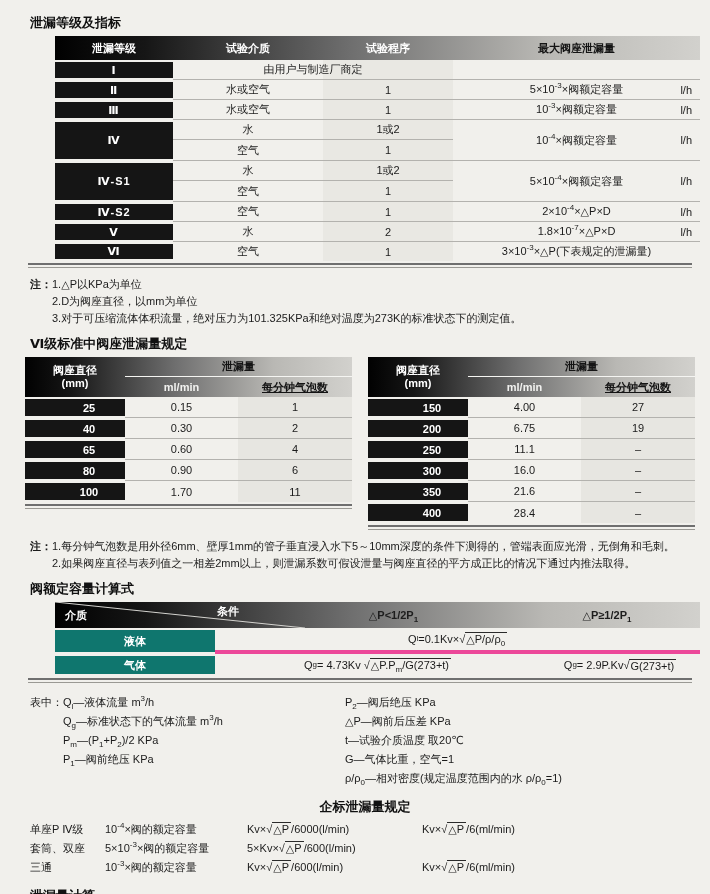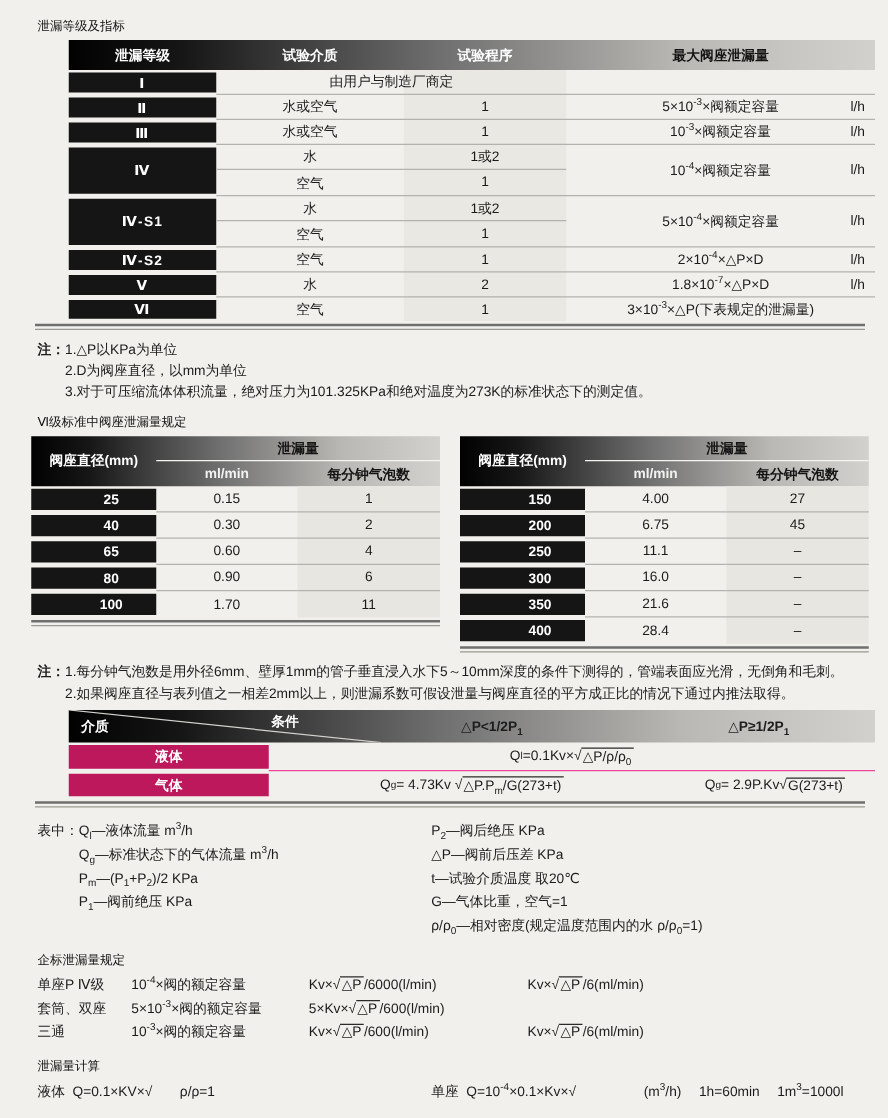--- a/index.html
+++ b/index.html
@@ -6,21 +6,21 @@
   body{
     width:710px;height:894px;
     background:#f1f0ec;
     font-family:"Liberation Sans","DejaVu Sans",sans-serif;
     font-size:11px;color:#1b1b1b;
     position:relative;overflow:hidden;
   }
   .page{padding:6px 10px 0 0;}
   sup,sub{font-size:8px;line-height:0;}
   .ol{border-top:1px solid #2a2a2a;padding:0 2px 0 1px;}
-  .sec-title{font-weight:normal;font-size:10px;margin:8px 0 4px 30px;color:#111;}
+  .sec-title{font-weight:bold;font-size:13px;margin:8px 0 4px 30px;color:#111;}
 
   
   .dbl{border-top:2px solid #6f6f6f;border-bottom:1px solid #9a9994;height:2px;}
   .grad{background:linear-gradient(90deg,#010101 0%,#161616 14%,#6f6f6f 46%,#b9b8b4 76%,#d2d1cd 100%);}
 
   
   .t1{position:relative;margin:4px 10px 0 55px;width:645px;}
   .t1 .shade{position:absolute;left:268px;top:0;width:130px;height:100%;background:#e9e8e3;z-index:0;}
   .t1 .hd{position:relative;z-index:2;display:grid;grid-template-columns:118px 150px 130px 1fr;height:24px;align-items:center;text-align:center;font-weight:bold;}
   .t1 .hd .w{color:#fff;}
@@ -34,24 +34,24 @@
   .cell{display:flex;align-items:center;justify-content:center;min-height:19px;}
   .rest.dual .sub{border-bottom:1px solid #b3b2ae;}
   .rest.dual .leak{grid-column:3;grid-row:1/3;}
   .leak{position:relative;}
   .leak .unit{position:absolute;right:8px;top:50%;transform:translateY(-50%);}
 
   
   .vwrap{display:flex;margin-left:25px;gap:16px;}
   .vt{width:327px;}
   .vt .hd{display:grid;grid-template-columns:100px 113px 114px;grid-template-rows:20px 20px;font-weight:bold;}
-  .vt .dia{grid-row:1/3;grid-column:1;color:#fff;display:flex;flex-direction:row;align-items:center;justify-content:center;line-height:13px;}
+  .vt .dia{grid-row:1/3;grid-column:1;color:#fff;display:flex;flex-direction:column;align-items:center;justify-content:center;line-height:13px;}
   .vt .lk{grid-column:2/4;color:#141414;border-bottom:1px solid #f5f5f2;display:flex;align-items:center;justify-content:center;}
   .vt .ml{color:#f2f2f0;display:flex;align-items:center;justify-content:center;}
-  .vt .bub{color:#141414;display:flex;align-items:center;justify-content:center;}
+  .vt .bub{color:#141414;display:flex;align-items:center;justify-content:center;text-decoration:underline;}
   .vt .body{position:relative;}
   .vt .vshade{position:absolute;left:213px;top:0;width:114px;height:100%;background:#e7e6e1;z-index:0;}
   .vrow{position:relative;z-index:1;display:grid;grid-template-columns:100px 113px 114px;height:21px;}
   .vrow .vd{background:#151515;color:#fff;font-weight:bold;display:flex;align-items:center;justify-content:center;margin:2px 0;padding-left:28px;}
   .vrow .vc{display:flex;align-items:center;justify-content:center;border-bottom:1px solid #b3b2ae;}
   .vrow:last-child .vc{border-bottom:none;}
 
   
   .note{display:flex;margin:8px 0 0 30px;line-height:17px;}
   .note .pre{font-weight:bold;flex:0 0 auto;}
@@ -59,22 +59,22 @@
 
   
   .ft{margin:4px 10px 0 55px;width:645px;}
   .ft .hd{position:relative;height:26px;font-weight:bold;}
   .ft .hd .medium{position:absolute;left:10px;top:50%;transform:translateY(-50%);color:#fff;}
   .ft .hd .cond{position:absolute;left:162px;top:2px;color:#fff;}
   .ft .hd svg{position:absolute;left:0;top:0;}
   .ft .hd .c1{position:absolute;left:241px;width:195px;text-align:center;top:50%;transform:translateY(-50%);color:#1d1d1d;}
   .ft .hd .c2{position:absolute;left:462px;width:180px;text-align:center;top:50%;transform:translateY(-50%);color:#1d1d1d;}
   .frow{display:grid;grid-template-columns:160px 1fr;}
-  .frow .flabel{background:#be185d;color:#fff;font-weight:bold;display:flex;align-items:center;justify-content:center;margin:2px 0;}
-  .frow .fcells{display:flex;align-items:stretch;border-bottom:1px solid #ec4899;}
+  .frow .flabel{background:#0f766e;color:#fff;font-weight:bold;display:flex;align-items:center;justify-content:center;margin:2px 0;}
+  .frow .fcells{display:flex;align-items:stretch;border-bottom:4px solid #ec4899;}
   .frow:last-of-type .fcells{border-bottom:none;}
   .fc{display:flex;align-items:center;justify-content:center;min-height:22px;}
   .fc.full{flex:1;}
   .fc.half1{flex:0 0 325px;}
   .fc.half2{flex:1;}
 
   
   .legend{display:flex;margin:10px 0 0 30px;line-height:19px;}
   .legend .lcolwrap{display:flex;flex:0 0 315px;}
   .legend .pre{font-weight:normal;flex:0 0 auto;}
@@ -273,21 +273,21 @@
       <div class="body">
         <div class="vshade"></div>
         <div class="vrow">
             <div class="vd">150</div>
             <div class="vc">4.00</div>
             <div class="vc">27</div>
           </div>
         <div class="vrow">
             <div class="vd">200</div>
             <div class="vc">6.75</div>
-            <div class="vc">45</div>
+            <div class="vc">19</div>
           </div>
         <div class="vrow">
             <div class="vd">250</div>
             <div class="vc">11.1</div>
             <div class="vc">–</div>
           </div>
         <div class="vrow">
             <div class="vd">300</div>
             <div class="vc">16.0</div>
             <div class="vc">–</div>
@@ -308,20 +308,21 @@
   </div>
 
   <div class="note">
     <div class="pre">注：</div>
     <div class="lines">
       <span>1.每分钟气泡数是用外径6mm、壁厚1mm的管子垂直浸入水下5～10mm深度的条件下测得的，管端表面应光滑，无倒角和毛刺。</span>
       <span>2.如果阀座直径与表列值之一相差2mm以上，则泄漏系数可假设泄量与阀座直径的平方成正比的情况下通过内推法取得。</span>
     </div>
   </div>
 
+  <div class="sec-title">阀额定容量计算式</div>
   <div class="ft">
     <div class="hd grad">
       <svg width="250" height="26">
           <line x1="0" y1="0" x2="250" y2="26" stroke="#d4d3cf" stroke-width="1"></line>
         </svg>
       <span class="medium">介质</span>
       <span class="cond">条件</span>
       <span class="c1">△P&lt;1/2P<sub>1</sub></span>
       <span class="c2">△P≥1/2P<sub>1</sub></span>
     </div>
@@ -353,21 +354,21 @@
     </div>
     <div class="col">
       <span>P<sub>2</sub>—阀后绝压   KPa</span>
       <span>△P—阀前后压差  KPa</span>
       <span>t—试验介质温度  取20℃</span>
       <span>G—气体比重，空气=1</span>
       <span>ρ/ρ<sub>0</sub>—相对密度(规定温度范围内的水 ρ/ρ<sub>0</sub>=1)</span>
     </div>
   </div>
 
-  <div class="sec-title" style="margin-top:10px;">企标泄漏量规定</div>
+  <div class="sec-title" style="margin-top:10px;text-align:center;">企标泄漏量规定</div>
   <div class="qbrow">
     <span>单座P Ⅳ级</span>
     <span>10<sup>-4</sup>×阀的额定容量</span>
     <span>Kv×√<span class="ol">△P</span>/6000(l/min)</span>
     <span>Kv×√<span class="ol">△P</span>/6(ml/min)</span>
   </div>
   <div class="qbrow">
     <span>套筒、双座</span>
     <span>5×10<sup>-3</sup>×阀的额定容量</span>
     <span>5×Kv×√<span class="ol">△P</span>/600(l/min)</span>

